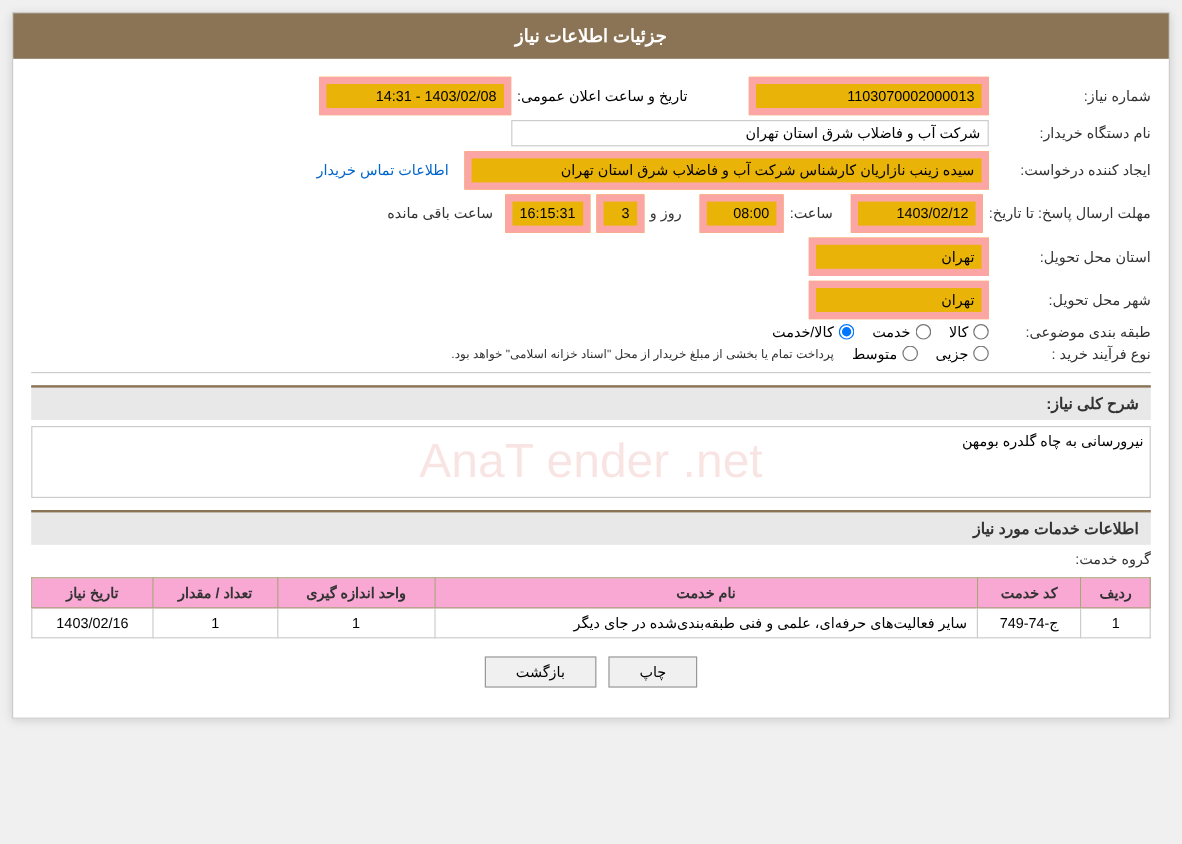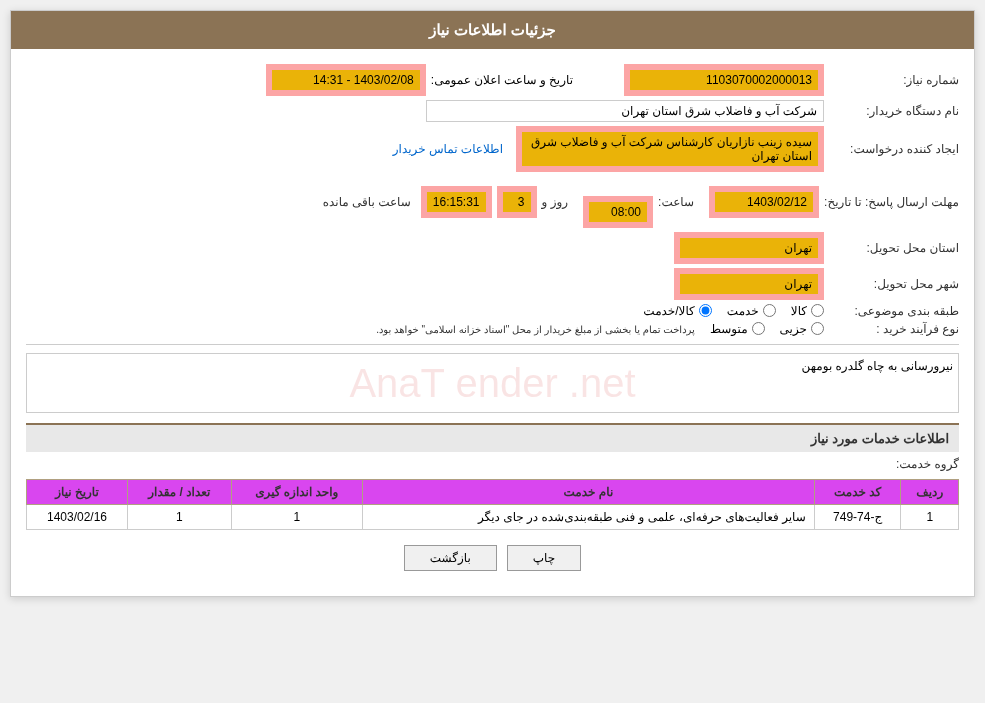--- a/index.html
+++ b/index.html
@@ -101,21 +101,21 @@
     }
     
     .services-table {
       width: 100%;
       border-collapse: collapse;
       margin-top: 8px;
       font-size: 12px;
       direction: rtl;
     }
     .services-table th {
-      background: #d946ef;
+      background: #f9a8d4;
       border: 1px solid #b0a080;
       padding: 5px 8px;
       text-align: center;
       font-weight: bold;
       color: #333;
     }
     .services-table td {
       border: 1px solid #ccc;
       padding: 5px 8px;
       text-align: center;
@@ -198,29 +198,29 @@
       <span class="value-box" style="min-width:160px;">1403/02/08 - 14:31</span>
     </div>
 
     <div class="inline-row">
       <span class="flex-label">نام دستگاه خریدار:</span>
       <span class="value-box-wide">شرکت آب و فاضلاب شرق استان تهران</span>
     </div>
 
     <div class="inline-row">
       <span class="flex-label">ایجاد کننده درخواست:</span>
-      <span class="value-box" style="width:308px;">سیده زینب نازاریان کارشناس شرکت آب و فاضلاب شرق استان تهران</span>
+      <span class="value-box" style="width:437px;">سیده زینب نازاریان کارشناس شرکت آب و فاضلاب شرق استان تهران</span>
       <a class="contact-link">اطلاعات تماس خریدار</a>
     </div>
 
     <div class="inline-row">
       <span class="flex-label">مهلت ارسال پاسخ: تا تاریخ:</span>
       <span class="value-box" style="min-width:110px;">1403/02/12</span>
       <span class="time-label-small" style="margin-right:10px;">ساعت:</span>
-      <span class="value-box" style="min-width:70px;margin-top:20px;">08:00</span>
+      <span class="value-box" style="min-width:70px;">08:00</span>
       <span class="time-label-small" style="margin-right:10px;">روز و</span>
       <span class="value-box" style="min-width:40px;">3</span>
       <span class="value-box" style="min-width:70px;">16:15:31</span>
       <span class="time-label-small" style="margin-right:5px;">ساعت باقی مانده</span>
     </div>
 
     <div class="inline-row">
       <span class="flex-label">استان محل تحویل:</span>
       <span class="value-box" style="min-width:150px;">تهران</span>
     </div>
@@ -258,20 +258,21 @@
         <label class="radio-item">
           <input type="radio" name="farayand" style="">
           <span>متوسط</span>
         </label>
       </div>
       <span style="font-size:10px; color:#333; margin-right:10px;">پرداخت تمام یا بخشی از مبلغ خریدار از محل "اسناد خزانه اسلامی" خواهد بود.</span>
     </div>
 
     <hr class="separator">
 
+    <div class="section-title">شرح کلی نیاز:</div>
     <div style="margin: 0 0 10px 0; position:relative;">
       <div class="description-box">
         <span>نیرورسانی به چاه گلدره بومهن</span>
         
         <span style="position:absolute; left:50%; top:50%; transform:translate(-50%,-50%); opacity:0.1; font-size:40px; color:#c00; pointer-events:none; white-space:nowrap;">AnaT ender .net</span>
       </div>
     </div>
 
     <div class="section-title">اطلاعات خدمات مورد نیاز</div>
 

